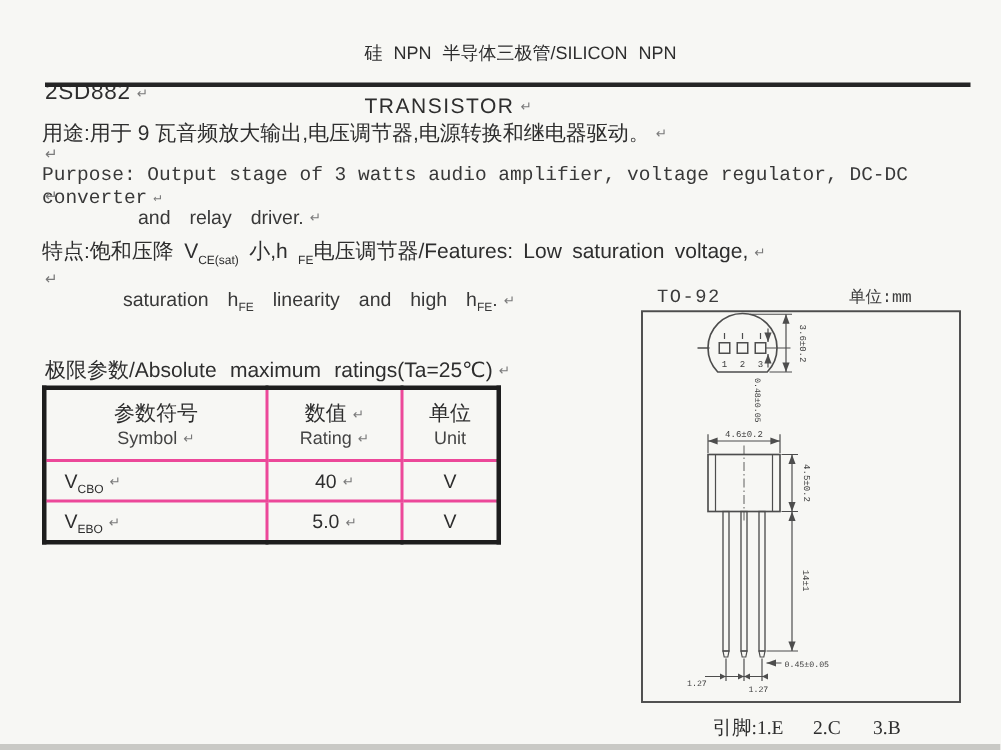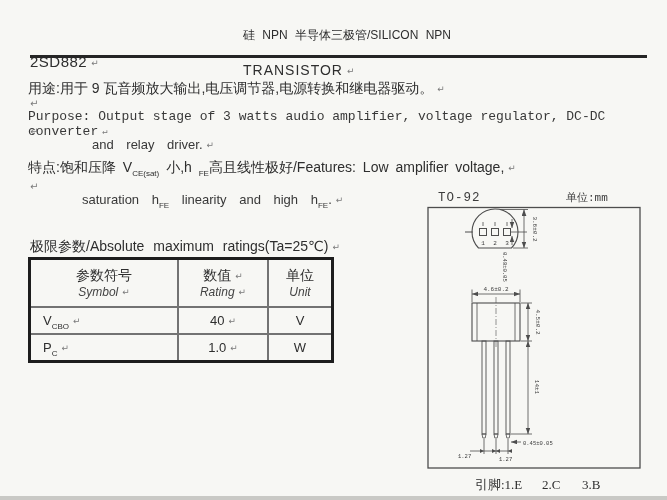--- a/index.html
+++ b/index.html
@@ -28,26 +28,26 @@
   .p-feat{left:28px;top:159px;font-size:14px;word-spacing:3px;}
   .pl3{left:30px;top:181px;}
   .p-feat2{left:82px;top:192px;font-size:13px;word-spacing:9px;color:#383838;}
   .p-ratings{left:30px;top:238px;font-size:14px;word-spacing:5px;}
   
   table.ratings{
     position:absolute;left:28px;top:257px;border-collapse:collapse;
     background:transparent;
   }
   table.ratings td,table.ratings th{
-    border:2px solid #737373;font-weight:normal;
+    border:2px solid #ec4899;font-weight:normal;
     font-family:"Liberation Sans","DejaVu Sans",sans-serif;
   }
   table.ratings{border:3px solid #1d1d1d;}
   th .zh{display:block;font-size:14px;}
-  th .en{display:block;font-size:12px;color:#444;font-style:italic;}
+  th .en{display:block;font-size:12px;color:#444;}
   .c1{width:146px;}
   .c2{width:88px;margin-top:12px;}
   .c3{width:62px;}
   td.sym{padding-left:12px;font-size:13px;height:23px;}
   td.val,td.unit{text-align:center;font-size:13px;height:23px;}
   th{height:42px;text-align:center;vertical-align:middle;padding:2px 0;}
   
   svg{position:absolute;left:420px;top:186px;}
   .dimtext{font-family:"Liberation Mono","DejaVu Sans Mono",monospace;fill:#3c3c3c;}
   .drawline{stroke:#4d4d4d;fill:none;}
@@ -61,21 +61,21 @@
 <div class="abs rule"></div>
 <div class="abs title2"><span>TRANSISTOR</span><span class="pw">↵</span></div>
 
 <div class="abs p-zh1"><span>用途:用于 9 瓦音频放大输出,电压调节器,电源转换和继电器驱动。</span><span class="pw">↵</span></div>
 <div class="abs pl1 pw-lone">↵</div>
 <div class="abs p-en1"><span>Purpose: Output stage of 3 watts audio amplifier, voltage regulator, DC-DC converter</span><span class="pw">↵</span></div>
 <div class="abs pl2 pw-lone">↵</div>
 <div class="abs p-en2"><span>and relay driver.</span><span class="pw">↵</span></div>
 
 <div class="abs p-feat">
-  <span>特点:饱和压降 V</span><sub>CE(sat)</sub><span> 小,h </span><sub>FE</sub><span>高且线性极好/Features: Low amplifier voltage,</span><span class="pw">↵</span>
+  <span>特点:饱和压降 V</span><sub>CE(sat)</sub><span> 小,h </span><sub>FE</sub><span>电压调节器/Features: Low saturation voltage,</span><span class="pw">↵</span>
 </div>
 <div class="abs pl3 pw-lone">↵</div>
 <div class="abs p-feat2">
   <span>saturation h</span><sub>FE</sub><span> linearity and high h</span><sub>FE</sub><span>.</span><span class="pw">↵</span>
 </div>
 
 <div class="abs p-ratings"><span>极限参数/Absolute maximum ratings(Ta=25℃)</span><span class="pw">↵</span></div>
 
 <table class="ratings">
   <tbody>
@@ -92,23 +92,23 @@
           <span class="zh">单位</span>
           <span class="en">Unit</span>
         </th>
   </tr>
   <tr>
     <td class="sym"><span>V</span><sub>CBO</sub><span class="pw">↵</span></td>
     <td class="val"><span>40</span><span class="pw">↵</span></td>
     <td class="unit"><span>V</span></td>
   </tr>
   <tr>
-    <td class="sym"><span>P</span><sub>C</sub><span class="pw">↵</span></td>
-    <td class="val"><span>1.0</span><span class="pw">↵</span></td>
-    <td class="unit"><span>W</span></td>
+    <td class="sym"><span>V</span><sub>EBO</sub><span class="pw">↵</span></td>
+    <td class="val"><span>5.0</span><span class="pw">↵</span></td>
+    <td class="unit"><span>V</span></td>
   </tr>
 </tbody>
   </table>
 
 <svg width="247" height="314" viewBox="0 0 247 314">
   <defs>
     <marker id="ah" markerWidth="9" markerHeight="8" refX="8" refY="3" orient="auto-start-reverse">
       <path d="M0,0 L8,3 L0,6 Z" fill="#4d4d4d"></path>
     </marker>
   </defs>

